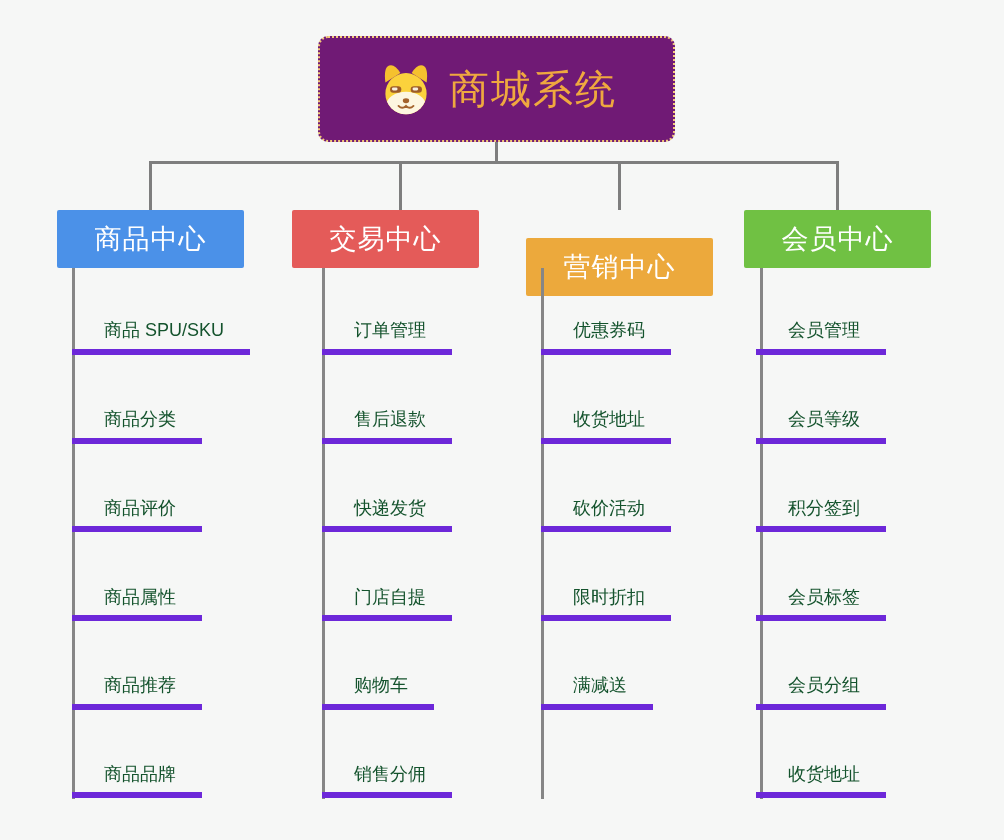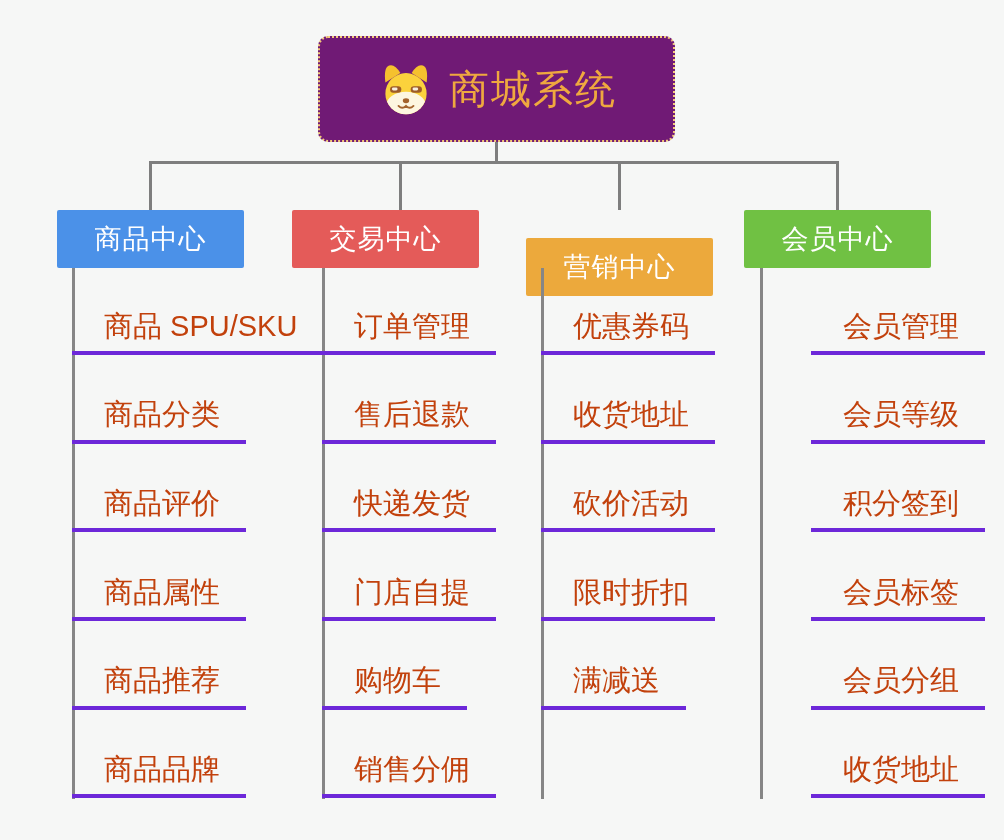--- a/index.html
+++ b/index.html
@@ -54,27 +54,27 @@
   .branch-1 { left:292px; background:#e45b59; }
   .branch-2 { left:526px; background:#eca93c;margin-top:28px; }
   .branch-3 { left:744px; background:#70c143; }
 
   
   .leaves {
     position:absolute; top:266.3px;
     display:flex; flex-direction:column; align-items:flex-start;
   }
   .leaves-0 { left:72px; }  .leaves-1 { left:322px; }
-  .leaves-2 { left:541px; } .leaves-3 { left:803px;padding-left:8px; }
+  .leaves-2 { left:541px; } .leaves-3 { left:748px;padding-left:8px; }
   .leaf { height:88.7px; display:flex; align-items:flex-end; cursor:pointer; }
   .leaf-label {
     display:inline-block; white-space:nowrap;
-    border-bottom:4px solid #6d28d9;
+    border-bottom:6px solid #6d28d9;
     padding:0 26px 7px 32px;
-    font-size:29px; line-height:1.25; color:#c2410c;
+    font-size:18px; line-height:1.25; color:#14532d;
   }
 </style>
 </head>
 <body>
 
 <div class="canvas">
 
   <div class="conn root-stub"></div>
   <div class="conn h-line"></div>
   <div class="conn drop drop-0"></div>

